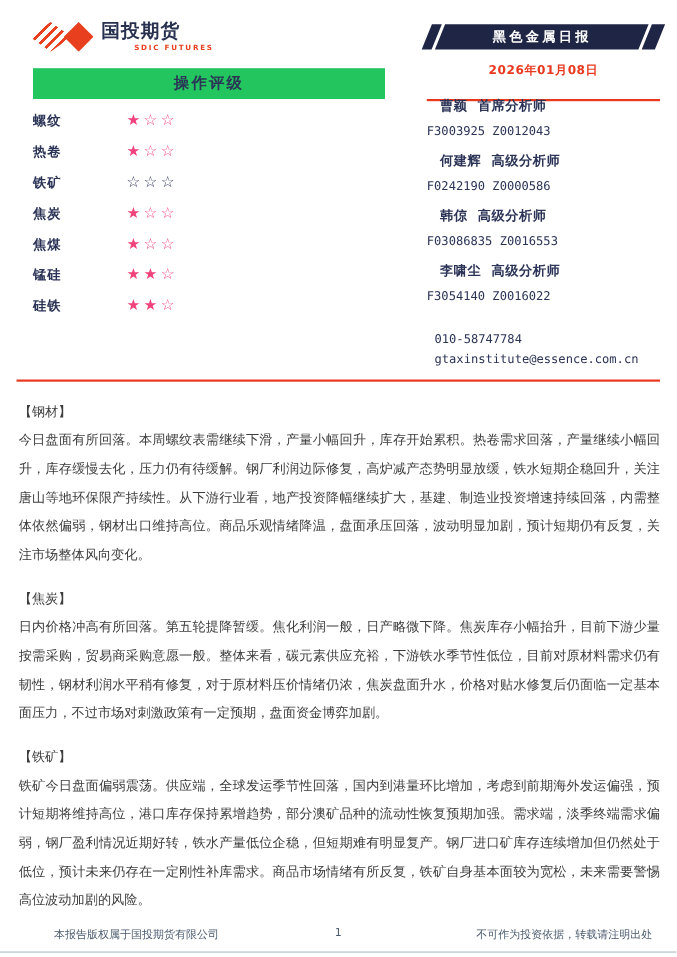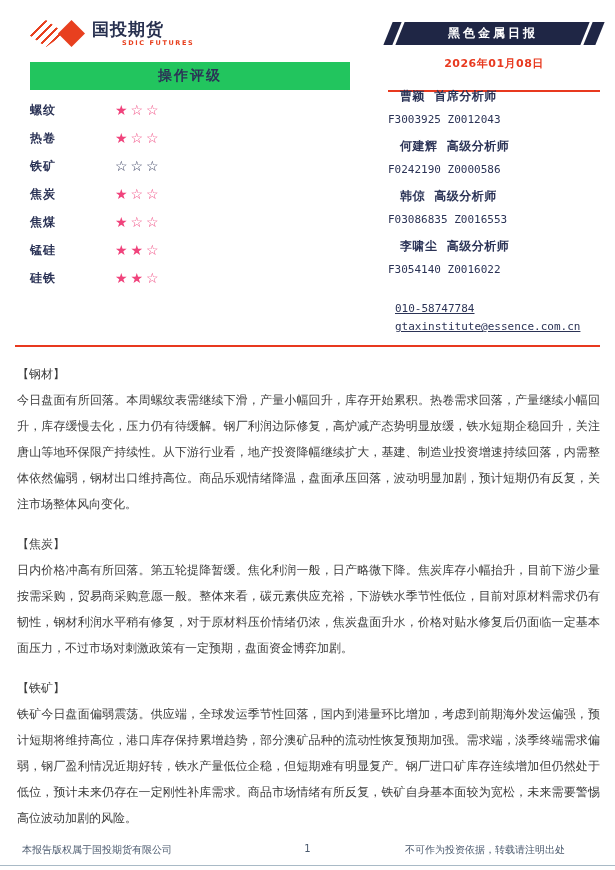--- a/index.html
+++ b/index.html
@@ -52,39 +52,39 @@
   .rating-rows { margin-top: 6px; }
   .rating-row { height: 28px; display: flex; align-items: center; }
   .r-name { width: 85px; font-size: 12px; font-weight: bold; color: #2b3356; letter-spacing: 1px; }
   .r-stars { font-size: 14px; letter-spacing: 3px; line-height: 1; }
 
   
   .right-col { position: absolute; top: 88px; left: 388px; width: 215px; color: #2b3356; }
   .analyst .a-name { font-size: 12px; font-weight: bold; height: 25px; letter-spacing: 0.5px; margin-left: 12px; }
   .analyst .a-ids  { font-size: 11px; height: 25px; font-family: "DejaVu Sans Mono", "Liberation Mono", monospace; }
   .contact { margin-top: 14px; padding-left: 7px; }
-  .contact div { font-size: 11px; height: 18px; font-family: "DejaVu Sans Mono", "Liberation Mono", monospace; text-decoration: underline; }
+  .contact div { font-size: 11px; height: 18px; font-family: "DejaVu Sans Mono", "Liberation Mono", monospace; }
 
   
   .red-sep { position: absolute; top: 345px; left: 15px; width: 585px; height: 2px; background: #e8391f; }
 
   
   .main-text { position: absolute; top: 361px; left: 17px; width: 583px; color: #3c3c3c; }
   .section { margin-bottom: 14px; }
   .sec-heading { font-size: 12px; line-height: 26px; }
   .sec-body { font-size: 12px; line-height: 26px; text-align: justify; text-justify: inter-ideograph; }
 
   
   .footer {
     position: absolute; left: 0; right: 0; top: 843px; height: 16px;
     font-size: 10px; color: #4b5a6e;
   }
-  .f-left { position: absolute; left: 22px; top: 0; }
+  .f-left { position: absolute; left: 49px; top: 0; }
   .f-page { position: absolute; left: 0; right: 0; top: 0; text-align: center; }
-  .f-right { position: absolute; right: 50px; top: 0; }
+  .f-right { position: absolute; right: 22px; top: 0; }
   .bottom-line { position: absolute; left: 0; right: 0; top: 865px; height: 1px; background: #a9bac6; }
 </style>
 </head>
 <body>
 
 <div class="page">
 
   <div class="logo">
     <div class="logo-stripes"></div>
     <div class="logo-diamond"></div>

